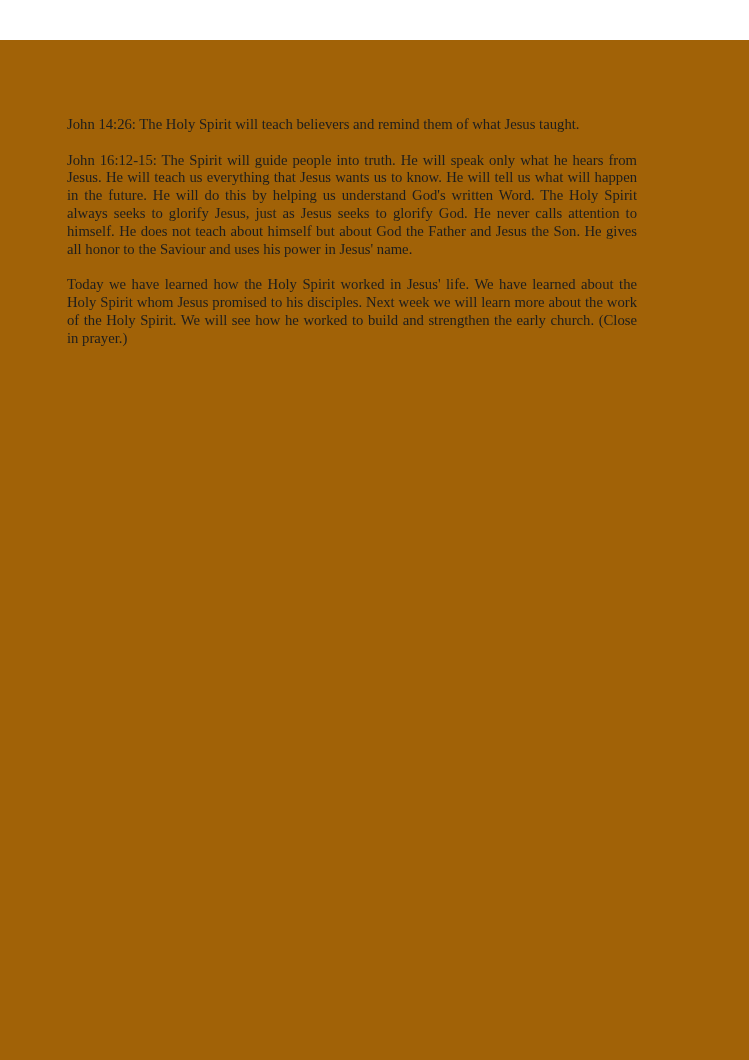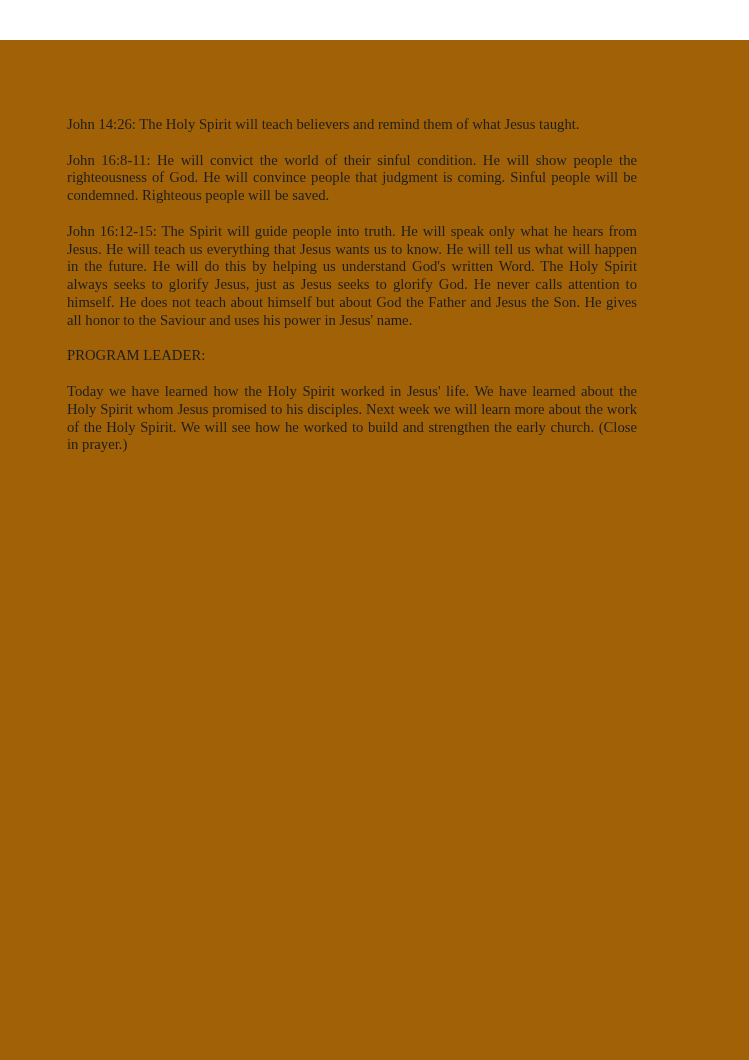--- a/index.html
+++ b/index.html
@@ -33,18 +33,16 @@
   .content p.heading {
     text-align: left;
   }
 </style>
 </head>
 <body>
 
 <div class="page">
   <div class="content">
     <p class="single-line">John 14:26: The Holy Spirit will teach believers and remind them of what Jesus taught.</p>
-    <p>John 16:8-11: He will convict the world of their sinful condition. He will show people the righteousness of God. He will convince people that judgment is coming. Sinful people will be condemned. Righteous people will be saved.</p>
     <p>John 16:12-15: The Spirit will guide people into truth. He will speak only what he hears from Jesus. He will teach us everything that Jesus wants us to know. He will tell us what will happen in the future. He will do this by helping us understand God's written Word. The Holy Spirit always seeks to glorify Jesus, just as Jesus seeks to glorify God. He never calls attention to himself. He does not teach about himself but about God the Father and Jesus the Son. He gives all honor to the Saviour and uses his power in Jesus' name.</p>
-    <p class="heading">PROGRAM LEADER:</p>
     <p>Today we have learned how the Holy Spirit worked in Jesus' life. We have learned about the Holy Spirit whom Jesus promised to his disciples. Next week we will learn more about the work of the Holy Spirit. We will see how he worked to build and strengthen the early church. (Close in prayer.)</p>
   </div>
 </div>
 
 </body></html>

